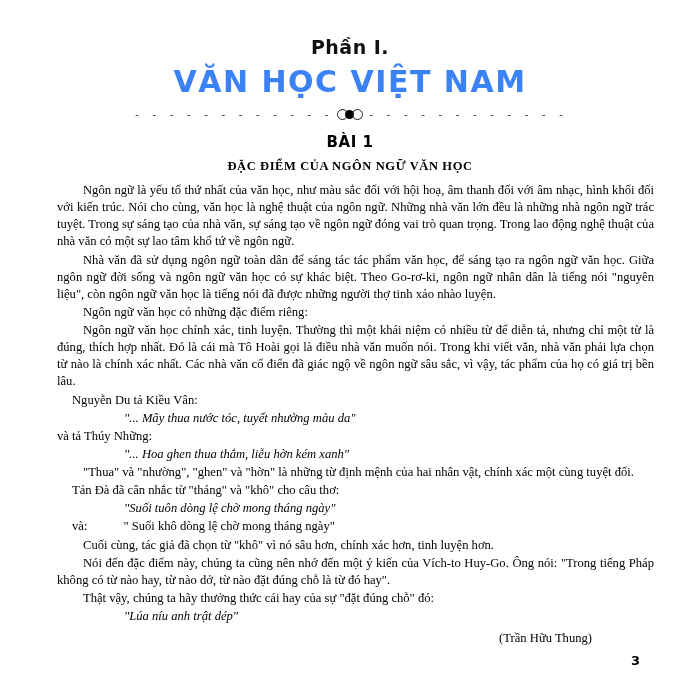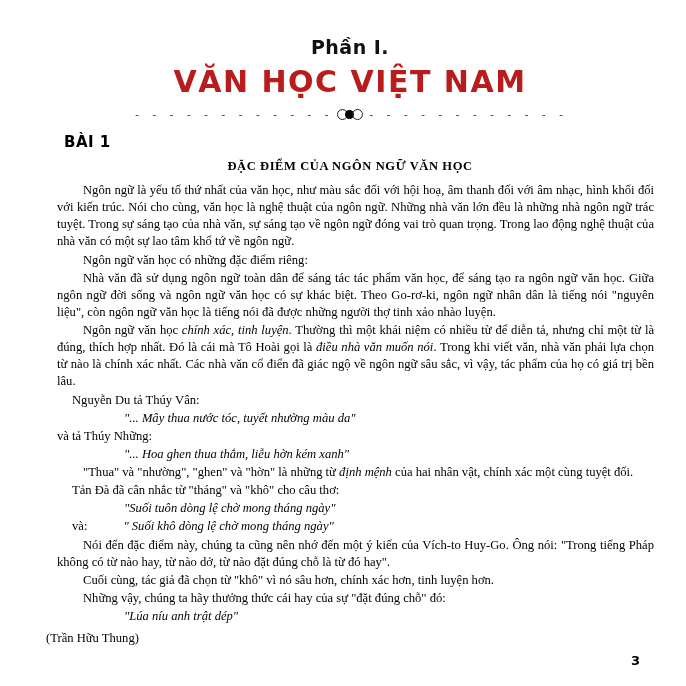--- a/index.html
+++ b/index.html
@@ -31,21 +31,21 @@
     margin: 10px 0 2px 0;
     color: #111;
   }
   .book-title {
     text-align: center;
     font-family: "DejaVu Sans", sans-serif;
     font-weight: bold;
     font-size: 30px;
     letter-spacing: 1.5px;
     margin: 6px 0 4px 0;
-    color: #b91c1c;
+    color: #3b82f6;
   }
   .divider {
     display: flex;
     align-items: center;
     justify-content: center;
     margin: 8px 0 12px 0;
     height: 14px;
   }
   .divider .dashes {
     font-family: "DejaVu Sans Mono", monospace;
@@ -79,21 +79,22 @@
     width: 9px;
     height: 9px;
     background: #000;
     border-radius: 50%;
   }
   .lesson-label {
     font-family: "DejaVu Sans", sans-serif;
     font-weight: bold;
     font-size: 15px;
     letter-spacing: 0.5px;
-    margin: 4px 0 8px 18px;
+    margin: 4px 0 8px 0;
+    text-align: center;
   }
   .lesson-title {
     text-align: center;
     font-family: Liberation Serif, serif;
     font-weight: bold;
     font-size: 12.5px;
     letter-spacing: 0.6px;
     margin: 0 0 8px 0;
   }
   p.body {
@@ -119,23 +120,23 @@
     line-height: 1.36;
     margin: 0 0 1px 0;
     text-indent: 26px;
   }
   p.inline-pair {
     font-size: 12.6px;
     line-height: 1.36;
     margin: 0 0 1px 0;
     text-indent: 26px;
   }
-  .ital { font-style: italic; }
+  .ital { }
   .attrib {
-    text-align: left;
+    text-align: right;
     font-size: 12.6px;
     margin: 6px 62px 0 0;
   }
   .page-number {
     position: absolute;
     right: 46px;
     bottom: 18px;
     font-family: "DejaVu Sans", sans-serif;
     font-weight: bold;
     font-size: 13px;
@@ -156,38 +157,38 @@
       <span class="dot"></span>
       <span class="ring r"></span>
     </span>
     <span class="dashes">- - - - - - - - - - - -</span>
   </div>
 
   <div class="lesson-label">BÀI 1</div>
   <div class="lesson-title">ĐẶC ĐIỂM CỦA NGÔN NGỮ VĂN HỌC</div>
 
   <p class="body">Ngôn ngữ là yếu tố thứ nhất của văn học, như màu sắc đối với hội hoạ, âm thanh đối với âm nhạc, hình khối đối với kiến trúc. Nói cho cùng, văn học là nghệ thuật của ngôn ngữ. Những nhà văn lớn đều là những nhà ngôn ngữ trác tuyệt. Trong sự sáng tạo của nhà văn, sự sáng tạo về ngôn ngữ đóng vai trò quan trọng. Trong lao động nghệ thuật của nhà văn có một sự lao tâm khổ tứ về ngôn ngữ.</p>
+  <p class="body">Nhà văn đã sử dụng ngôn ngữ toàn dân để sáng tác tác phẩm văn học, để sáng tạo ra ngôn ngữ văn học. Giữa ngôn ngữ đời sống và ngôn ngữ văn học có sự khác biệt. Theo Go-rơ-ki, ngôn ngữ nhân dân là tiếng nói "nguyên liệu", còn ngôn ngữ văn học là tiếng nói đã được những người thợ tinh xảo nhào luyện.</p>
   <p class="body">Ngôn ngữ văn học có những đặc điểm riêng:</p>
-  <p class="body">Nhà văn đã sử dụng ngôn ngữ toàn dân để sáng tác tác phẩm văn học, để sáng tạo ra ngôn ngữ văn học. Giữa ngôn ngữ đời sống và ngôn ngữ văn học có sự khác biệt. Theo Go-rơ-ki, ngôn ngữ nhân dân là tiếng nói "nguyên liệu", còn ngôn ngữ văn học là tiếng nói đã được những người thợ tinh xảo nhào luyện.</p>
 
   <p class="body"><span>Ngôn ngữ văn học </span><span class="ital">chính xác, tinh luyện</span><span>. Thường thì một khái niệm có nhiều từ để diễn tả, nhưng chỉ một từ là đúng, thích hợp nhất. Đó là cái mà Tô Hoài gọi là </span><span class="ital">điều nhà văn muốn nói</span><span>. Trong khi viết văn, nhà văn phải lựa chọn từ nào là chính xác nhất. Các nhà văn cổ điển đã giác ngộ về ngôn ngữ sâu sắc, vì vậy, tác phẩm của họ có giá trị bền lâu.</span></p>
 
-  <p class="quote-lead">Nguyễn Du tả Thúy Vân:</p>
+  <p class="quote-lead">Nguyễn Du tả Kiều Vân:</p>
   <p class="quote">"... Mây thua nước tóc, tuyết nhường màu da"</p>
   <p class="body noind">và tả Thúy Những:</p>
   <p class="quote">"... Hoa ghen thua thắm, liễu hờn kém xanh"</p>
 
   <p class="body"><span>"Thua" và "nhường", "ghen" và "hờn" là những từ </span><span class="ital">định mệnh</span><span> của hai nhân vật, chính xác một cùng tuyệt đối.</span></p>
 
   <p class="quote-lead">Tản Đà đã cân nhắc từ "tháng" và "khô" cho câu thơ:</p>
   <p class="quote">"Suối tuôn dòng lệ chờ mong tháng ngày"</p>
 
   <p class="inline-pair"><span>và:</span><span style="display:inline-block;width:36px"></span><span class="ital">" Suối khô dòng lệ chờ mong tháng ngày"</span></p>
 
+  <p class="body">Cuối cùng, tác giả đã chọn từ "khô" vì nó sâu hơn, chính xác hơn, tinh luyện hơn.</p>
   <p class="body">Nói đến đặc điểm này, chúng ta cũng nên nhớ đến một ý kiến của Vích-to Huy-Go. Ông nói: "Trong tiếng Pháp không có từ nào hay, từ nào dở, từ nào đặt đúng chỗ là từ đó hay".</p>
-  <p class="body">Cuối cùng, tác giả đã chọn từ "khô" vì nó sâu hơn, chính xác hơn, tinh luyện hơn.</p>
-  <p class="body">Những vậy, chúng ta hãy thưởng thức cái hay của sự "đặt đúng chỗ" đó:</p>
+  <p class="body">Thật vậy, chúng ta hãy thưởng thức cái hay của sự "đặt đúng chỗ" đó:</p>
   <p class="quote">"Lúa níu anh trật dép"</p>
 
   <div class="attrib">(Trần Hữu Thung)</div>
 
   <div class="page-number">3</div>
 </div>
 
 </body></html>

